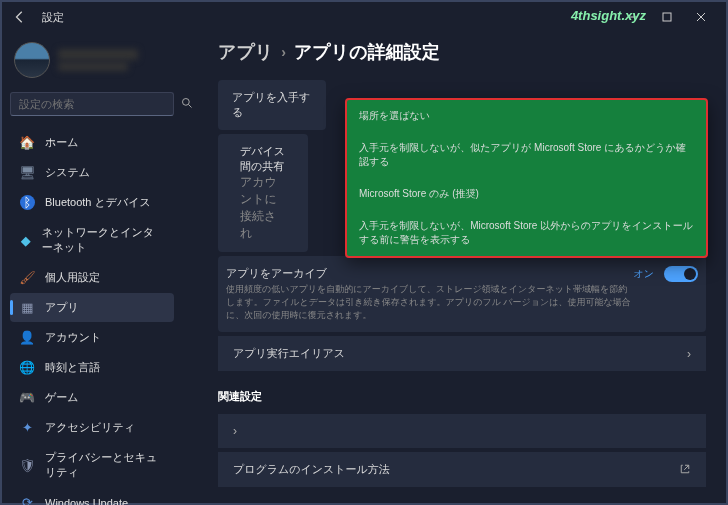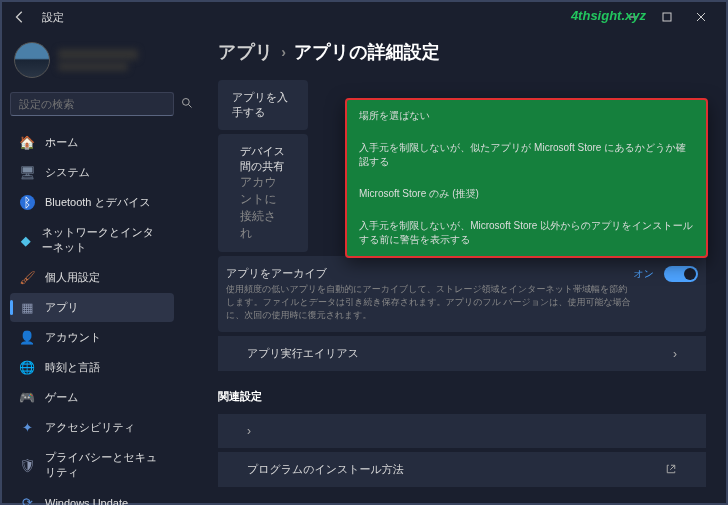--- a/index.html
+++ b/index.html
@@ -14,21 +14,21 @@
 }
 .window-border { border: 2px solid #3a4560; width: 100%; height: 100%; position: relative; }
 .titlebar {
   display: flex; align-items: center; height: 30px;
   padding: 0 8px;
 }
 .back-btn { width: 20px; height: 20px; display: flex; align-items: center; justify-content: center; cursor: pointer; }
 .title-text { margin-left: 12px; font-size: 11px; }
 .window-controls { margin-left: auto; display: flex; gap: 0; }
 .window-control { width: 34px; height: 28px; display: flex; align-items: center; justify-content: center; cursor: pointer; }
-.watermark { position: absolute; top: 6px; right: 80px; color: #22c55e; font-style: italic; font-size: 13px; font-weight: bold; }
+.watermark { position: absolute; top: 6px; right: 80px; color: #86efac; font-style: italic; font-size: 13px; font-weight: bold; }
 .content { display: flex; height: calc(100% - 30px); }
 .sidebar { width: 180px; padding: 4px 8px; display: flex; flex-direction: column; }
 .user-section { display: flex; align-items: center; gap: 8px; padding: 6px 4px; margin-bottom: 8px; }
 .avatar { width: 36px; height: 36px; border-radius: 50%; background: linear-gradient(to bottom, #4a7fa8 0%, #4a7fa8 45%, #1a2535 50%, #2a3545 100%); border: 1px solid #555; }
 .user-text { display: flex; flex-direction: column; }
 .user-blur { background: #333; width: 80px; height: 11px; border-radius: 2px; filter: blur(3px); margin: 1px 0; }
 .search-box {
   display: flex; align-items: center;
   background: #252b3d; border: 1px solid #3a4055; border-radius: 3px;
   padding: 4px 8px; margin-bottom: 12px;
@@ -47,21 +47,21 @@
 .nav-item.active::before { content: ""; position: absolute; left: 0; top: 25%; bottom: 25%; width: 2.5px; background: #4da3ff; border-radius: 2px; }
 .nav-icon { width: 15px; height: 15px; display: flex; align-items: center; justify-content: center; font-size: 13px; }
 .main {
   flex: 1; padding: 8px 20px 8px 36px; overflow-y: auto;
 }
 .breadcrumb { font-size: 18px; font-weight: 600; margin-bottom: 16px; display: flex; align-items: center; gap: 8px; color: #fff; }
 .bc-parent { color: #d0d0d0; }
 .bc-sep { color: #888; font-size: 14px; }
 .panel {
   background: #252c3e; border-radius: 0;
-  padding: 10px 29px; margin-bottom: 4px;
+  padding: 10px 15px; margin-bottom: 4px;
   display: flex; align-items: center; justify-content: space-between;
   cursor: pointer;
 }
 .panel-text { font-size: 11px; color: #ddd; }
 .panel-sub { font-size: 9px; color: #888; margin-top: 2px; }
 .chev { color: #aaa; font-size: 12px; }
 .ext-icon { color: #aaa; font-size: 11px; }
 .dropdown-backdrop {
   position: absolute;
   left: 343px; top: 96px;
@@ -75,21 +75,21 @@
 .dd-item { padding: 9px 12px; font-size: 10px; color: #ddd; cursor: pointer; }
 .row-with-toggle { display: flex; align-items: center; gap: 10px; }
 .toggle {
   width: 34px; height: 16px; background: #4da3ff; border-radius: 10px;
   position: relative; cursor: pointer;
 }
 .toggle::after { content: ""; position: absolute; right: 2px; top: 2px; width: 12px; height: 12px; background: #1a1f2e; border-radius: 50%; }
 .toggle-label { font-size: 10px; color: #4da3ff; }
 .section-head { font-size: 11px; font-weight: 600; color: #fff; margin: 18px 0 10px 0; }
 .help-link { display: flex; align-items: center; gap: 8px; margin-top: 16px; color: #6bb0ff; font-size: 11px; cursor: pointer; }
-.partial-row { background: #252c3e; border-radius: 4px; padding: 10px 14px; margin-bottom: 4px; width: 90px; font-size: 11px; }
+.partial-row { background: #252c3e; border-radius: 4px; padding: 10px 14px; margin-bottom: 4px; width: 108px; font-size: 11px; }
 .partial-row2 { background: #252c3e; border-radius: 4px; padding: 10px 22px; margin-bottom: 4px; width: 90px; }
 .partial-row2 .t1 { font-size: 11px; }
 .partial-row2 .t2 { font-size: 12px; color: #888; }
 .archive-box { background: #252c3e; border-radius: 4px; padding: 10px 8px; margin-bottom: 4px; display: flex; align-items: flex-start; justify-content: space-between; }
 </style>
 </head>
 <body>
 
 <div class="window-border">
 <div class="watermark">4thsight.xyz</div>

